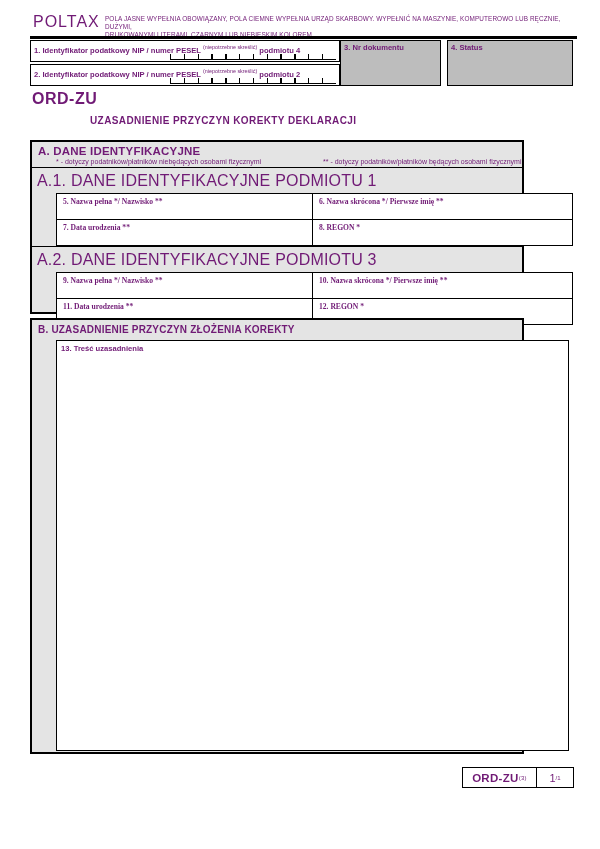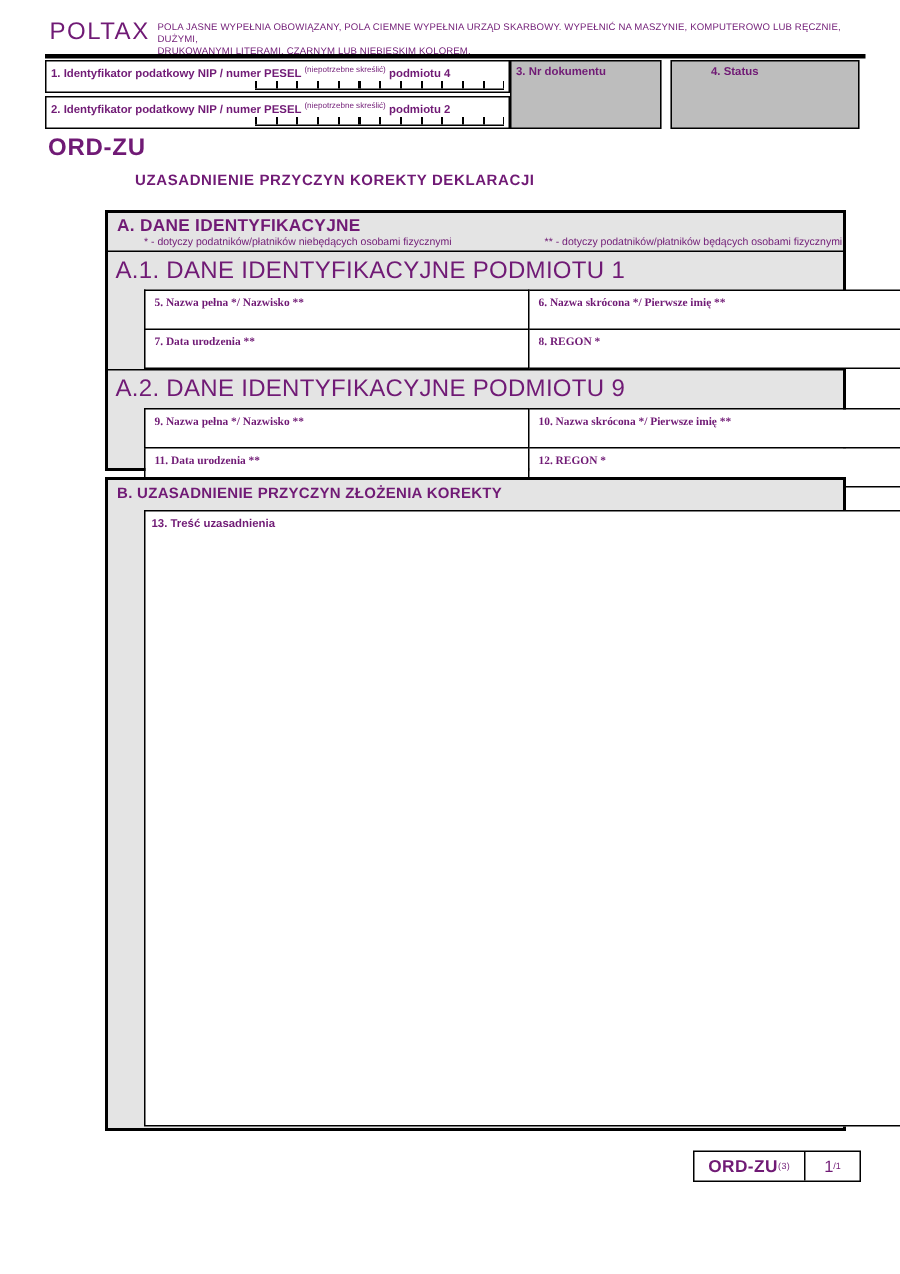--- a/index.html
+++ b/index.html
@@ -10,33 +10,33 @@
   
   .brand{position:absolute;left:33px;top:13px;font-size:16px;letter-spacing:1px;}
   .instructions{position:absolute;left:105px;top:15px;width:470px;font-size:6.4px;line-height:8px;letter-spacing:.1px;}
   .top-rule{position:absolute;left:30px;top:36px;width:547px;height:2.5px;background:#000;}
   
   .top-row{position:absolute;left:30px;top:40px;width:543px;height:47px;}
   .fbox{position:absolute;box-sizing:border-box;border:1.2px solid #000;background:#fff;}
   .f1{left:0;top:0;width:310px;height:22px;}
   .f2{left:0;top:24px;width:310px;height:22px;}
   .f3{left:310px;top:0;width:101px;height:46px;background:#bdbdbd;}
-  .f4{left:417px;top:0;width:126px;height:46px;background:#bdbdbd;padding-left:23px;}
+  .f4{left:417px;top:0;width:126px;height:46px;background:#bdbdbd;}
   .flabel{font-size:7.6px;font-weight:bold;padding:2px 3px 0 3px;line-height:9px;}
   .flabel sup{font-size:5.4px;font-weight:normal;}
   .ticks{
     position:absolute;right:3px;bottom:1px;width:166px;height:5px;
     border-bottom:1.4px solid #000;
     background:repeating-linear-gradient(to right,#000 0,#000 1.4px,transparent 1.4px,transparent 13.8px);
   }
   
   .form-code{position:absolute;left:32px;top:90px;font-size:16px;font-weight:bold;letter-spacing:.5px;}
   .form-title{position:absolute;left:90px;top:115px;font-size:10px;font-weight:bold;letter-spacing:.4px;}
   
-  .section{position:absolute;left:30px;width:494px;box-sizing:border-box;border:2px solid #000;background:#e4e4e4;margin-left:40px;}
+  .section{position:absolute;left:30px;width:494px;box-sizing:border-box;border:2px solid #000;background:#e4e4e4;}
   .section-a{top:140px;height:174px;}
   .section-b{top:318px;height:436px;}
   .sec-header{font-size:11.5px;font-weight:bold;padding:3px 0 0 6px;letter-spacing:.2px;}
   .footnotes{display:flex;font-size:7px;padding:1px 0 2px 24px;border-bottom:1.2px solid #000;}
   .footnotes .fn2{margin-left:62px;}
   .subsec-title{font-size:16px;padding:4px 0 3px 5px;letter-spacing:.2px;}
   .ftable{margin-left:24px;width:517px;border-collapse:collapse;table-layout:fixed;font-family:Liberation Serif, serif;}
   .ftable td{
     box-sizing:border-box;border:1.2px solid #000;background:#fff;height:26px;
     vertical-align:top;padding:1px 3px;font-size:7.6px;font-weight:bold;line-height:9px;
@@ -121,21 +121,21 @@
               </td>
           <td>
                 <div class="flabel">8. REGON *</div>
               </td>
         </tr>
       </tbody>
         </table>
     </div>
 
     <div class="subsec">
-      <div class="subsec-title">A.2. DANE IDENTYFIKACYJNE PODMIOTU 9</div>
+      <div class="subsec-title">A.2. DANE IDENTYFIKACYJNE PODMIOTU 3</div>
       <table class="ftable">
         <tbody>
             <tr>
           <td class="c1">
                 <div class="flabel">9. Nazwa pełna */ Nazwisko **</div>
               </td>
           <td>
                 <div class="flabel">10. Nazwa skrócona */ Pierwsze imię **</div>
               </td>
         </tr>

